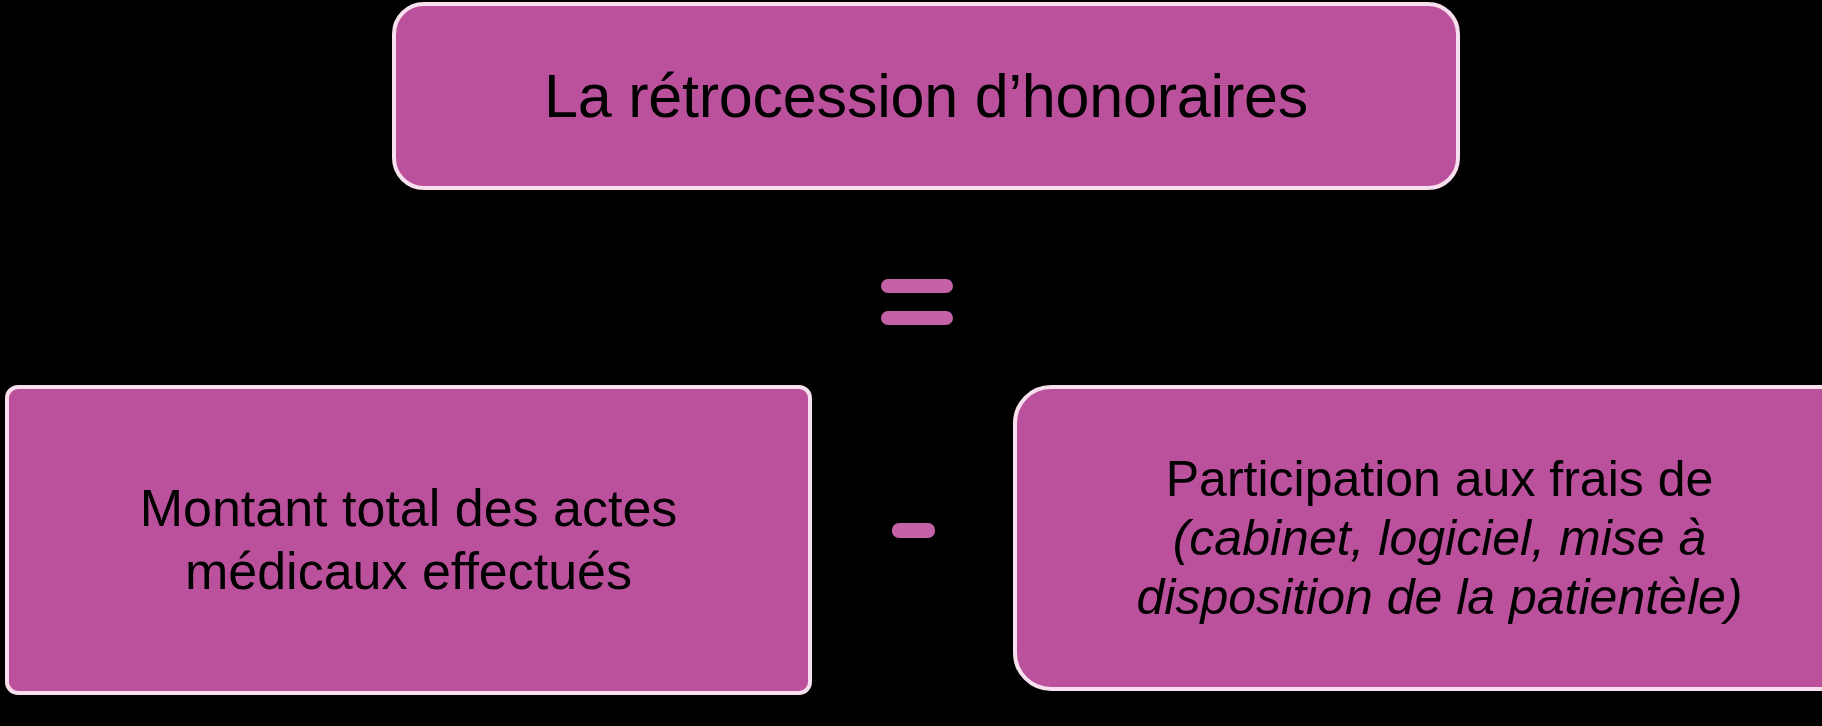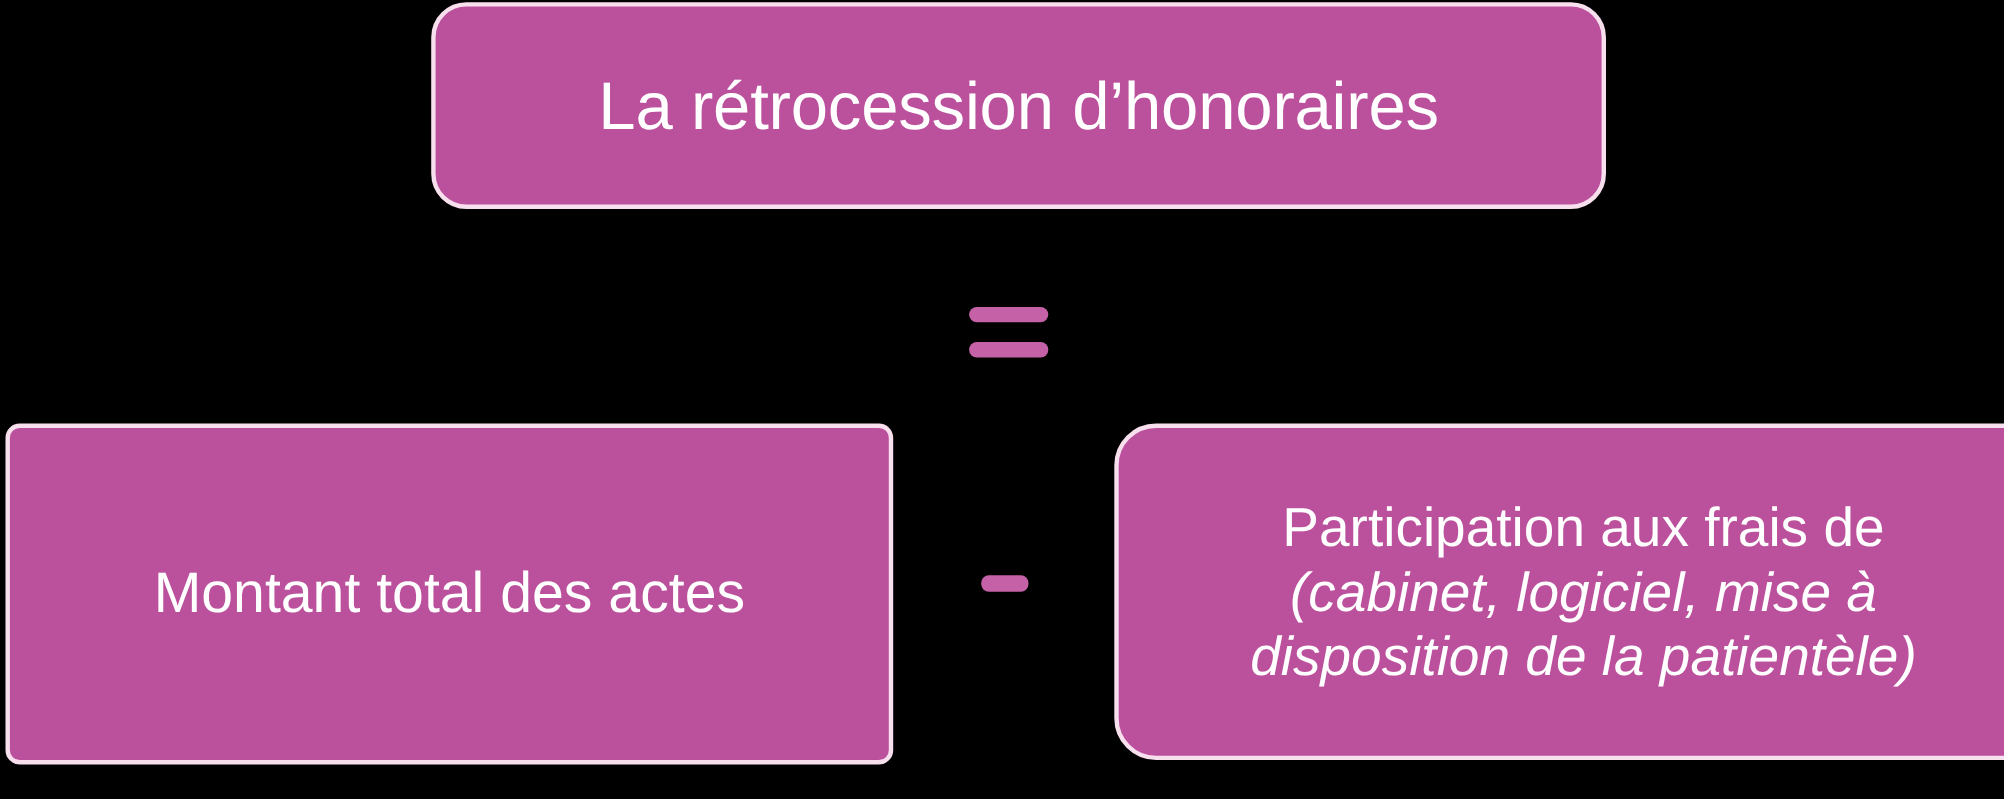--- a/index.html
+++ b/index.html
@@ -23,21 +23,21 @@
   .node {
     position: absolute;
     box-sizing: border-box;
     background: #bb519c;
     border: 4px solid #f7dfee;
     border-radius: 30px;
     display: flex;
     align-items: center;
     justify-content: center;
     text-align: center;
-    color: #ffffff;
+    color: #000000;
     line-height: 1.06;
     text-rendering: optimizeLegibility;
   }
   .node .lines {
     width: 100%;
     padding: 0 14px;
     box-sizing: border-box;
   }
   .node .line {
     display: block;
@@ -108,20 +108,21 @@
   </div>
 
   <div class="operator" id="op-equals">
     <span class="opbar bar-1"></span>
     <span class="opbar bar-2"></span>
   </div>
 
   <div class="node" id="node-left">
     <div class="lines">
       <span class="line">Montant total des actes</span>
+      <span class="line">médicaux effectués</span>
     </div>
   </div>
 
   <div class="operator" id="op-minus">
     <span class="opbar bar-1"></span>
   </div>
 
   <div class="node" id="node-right">
     <div class="lines">
       <span class="line">Participation aux frais de</span>

